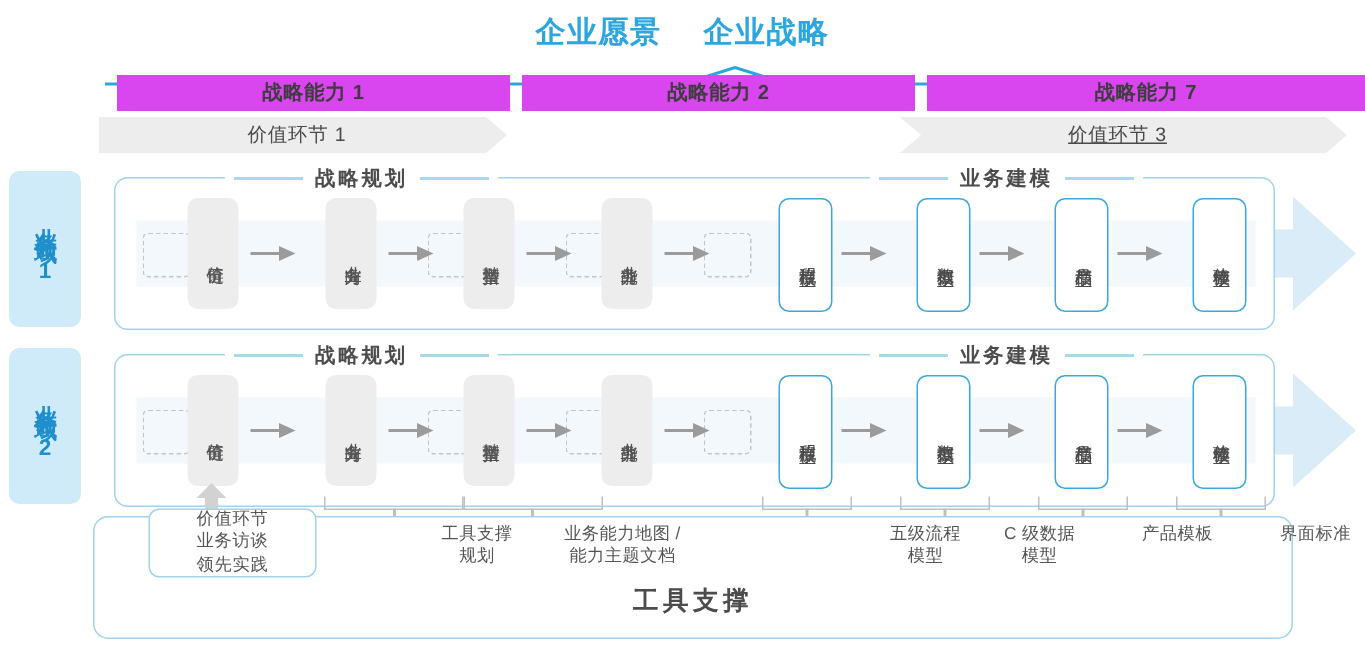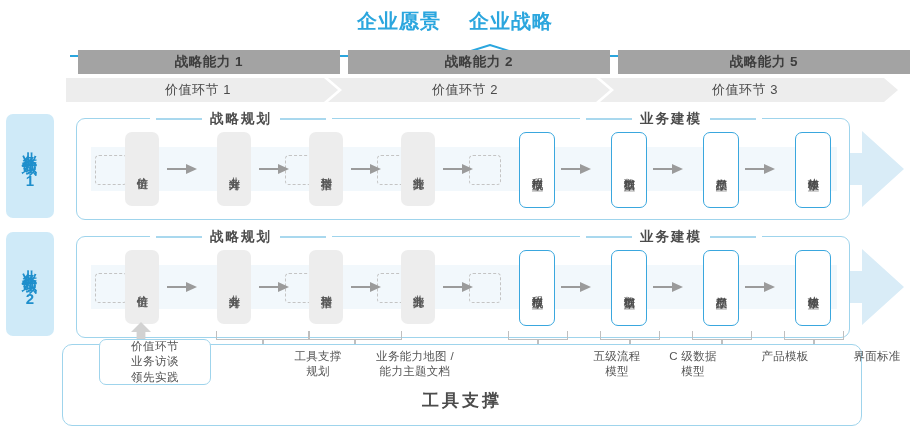--- a/index.html
+++ b/index.html
@@ -20,38 +20,38 @@
   .vision-title{
     color:#2ba6de;font-size:20px;font-weight:bold;letter-spacing:1px;
     white-space:nowrap;
   }
   .vision-line{
     position:absolute;left:70px;top:44px;width:840px;height:14px;
   }
 
   
   .cap-bar{
-    position:absolute;top:50px;height:24px;background:#a3a3a3;
+    position:absolute;top:50px;height:24px;background:#d946ef;
     display:flex;align-items:center;justify-content:center;
     color:#3d3d3d;font-size:13.5px;font-weight:bold;letter-spacing:.5px;
   }
   .cap1{left:78px;width:262px;}
   .cap2{left:348px;width:262px;}
   .cap3{left:618px;width:292px;}
 
   
   .vc-wrap{position:absolute;left:66px;top:78px;width:832px;height:24px;}
   .vc{
     position:absolute;top:0;height:24px;background:#ededed;
     display:flex;align-items:center;justify-content:center;
     color:#4a4a4a;font-size:13px;letter-spacing:.5px;
   }
   .vc1{left:0;width:272px;clip-path:polygon(0 0,258px 0,272px 50%,258px 100%,0 100%);}
   .vc2{left:262px;width:282px;clip-path:polygon(0 0,268px 0,282px 50%,268px 100%,0 100%,14px 50%);}
-  .vc3{left:534px;width:298px;clip-path:polygon(0 0,284px 0,298px 50%,284px 100%,0 100%,14px 50%);}
+  .vc3{left:534px;width:298px;clip-path:polygon(0 0,284px 0,298px 50%,284px 100%,0 100%,14px 50%);text-decoration:underline;}
   .vc span{display:block;transform:translateX(-4px);}
 
   
   .domain-tag{
     position:absolute;left:6px;width:48px;
     background:#cfeaf8;border-radius:7px;
     display:flex;align-items:center;justify-content:center;
   }
   .domain-tag .txt{
     writing-mode:vertical-rl;text-orientation:upright;
@@ -167,28 +167,25 @@
     <div class="vision-title">企业愿景</div>
     <div class="vision-title">企业战略</div>
   </div>
 
   <svg class="vision-line" viewBox="0 0 840 14" preserveAspectRatio="none">
     <path d="M0 12 L 385 12 L 420 1 L 455 12 L 840 12" fill="none" stroke="#2ba6de" stroke-width="2"></path>
   </svg>
 
   <div class="cap-bar cap1">战略能力 1</div>
   <div class="cap-bar cap2">战略能力 2</div>
-  <div class="cap-bar cap3">战略能力 5</div>
+  <div class="cap-bar cap3">战略能力 7</div>
 
   <div class="vc-wrap">
     <div class="vc vc1">
         <span>价值环节 1</span>
-      </div>
-    <div class="vc vc2">
-        <span>价值环节 2</span>
       </div>
     <div class="vc vc3">
         <span>价值环节 3</span>
       </div>
   </div>
 
   <div class="domain-tag dt1">
     <div class="txt">业务领域 1</div>
   </div>
   <div class="domain-tag dt2">

